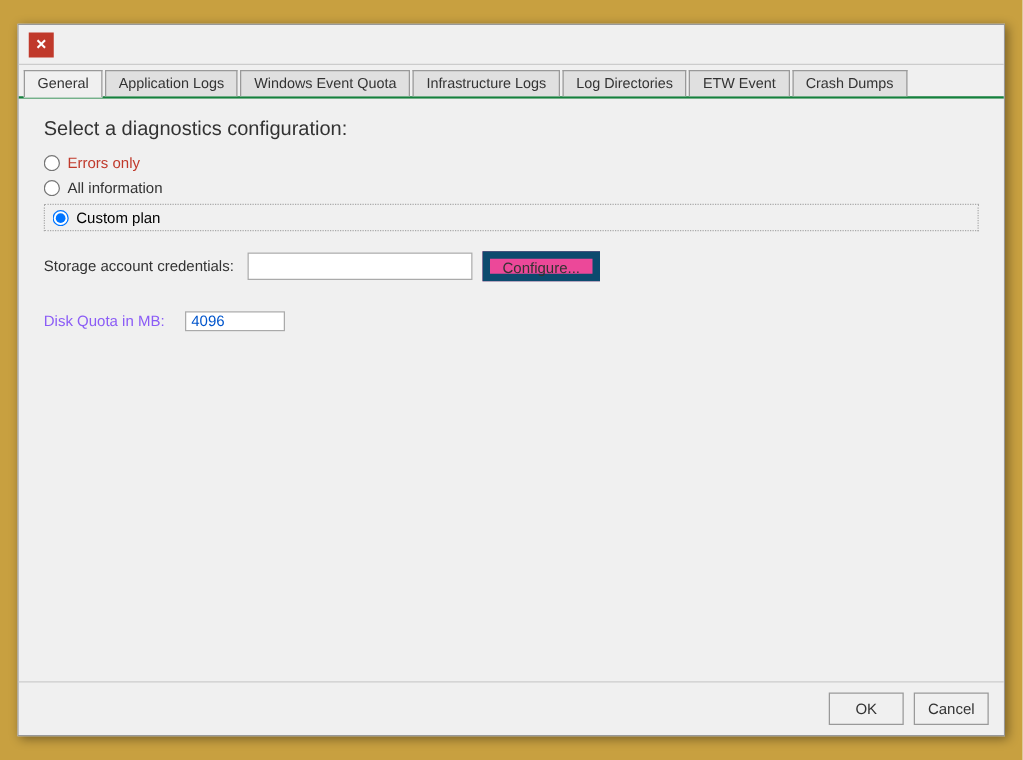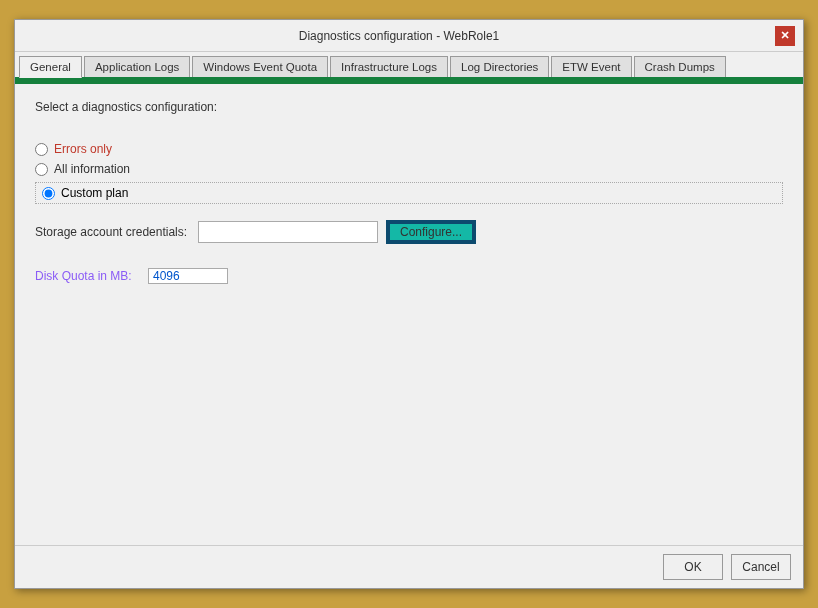--- a/index.html
+++ b/index.html
@@ -58,21 +58,21 @@
       align-items: center;
       justify-content: center;
       font-size: 11px;
       font-weight: bold;
       flex-shrink: 0;
     }
 
     .tabs-container {
       display: flex;
       flex-direction: row;
-      border-bottom: 7px solid #15803d;
+      border-bottom: 2px solid #15803d;
       background: #f0f0f0;
       padding-top: 4px;
       padding-left: 4px;
       flex-shrink: 0;
     }
 
     .tab {
       padding: 4px 10px;
       border: 1px solid #999;
       border-bottom: none;
@@ -92,23 +92,23 @@
     }
 
     .content-area {
       flex: 1;
       padding: 16px 20px;
       background: #f0f0f0;
       overflow: auto;
     }
 
     .section-label {
-      font-size: 12px;
-      color: #333;
-      margin-bottom: 28px;
+      font-size: 16px;
+      color: #333;
+      margin-bottom: 10px;
     }
 
     .radio-group {
       display: flex;
       flex-direction: column;
       gap: 6px;
       margin-bottom: 16px;
     }
 
     .radio-item {
@@ -149,22 +149,22 @@
       height: 22px;
       border: 1px solid #aaa;
       background: white;
       padding: 2px 4px;
       font-size: 12px;
     }
 
     .configure-btn {
       height: 24px;
       padding: 0 10px;
-      background: #14b8a6;
-      border: 4px solid #0c4a6e;
+      background: #ec4899;
+      border: 6px solid #0c4a6e;
       cursor: pointer;
       font-size: 12px;
       color: #333;
     }
 
     .disk-quota-row {
       display: flex;
       align-items: center;
       gap: 8px;
     }
@@ -203,21 +203,20 @@
       cursor: pointer;
       font-size: 12px;
       color: #333;
     }
   </style>
 </head>
 <body>
 
 <div class="dialog">
   <div class="title-bar">
-    <span class="title-bar-text">Diagnostics configuration - WebRole1</span>
     <button class="close-btn">
       <span>✕</span>
     </button>
   </div>
 
   <div class="tabs-container">
 
   <div class="tab active">General</div>
       <div class="tab">Application Logs</div>
       <div class="tab">Windows Event Quota</div>

